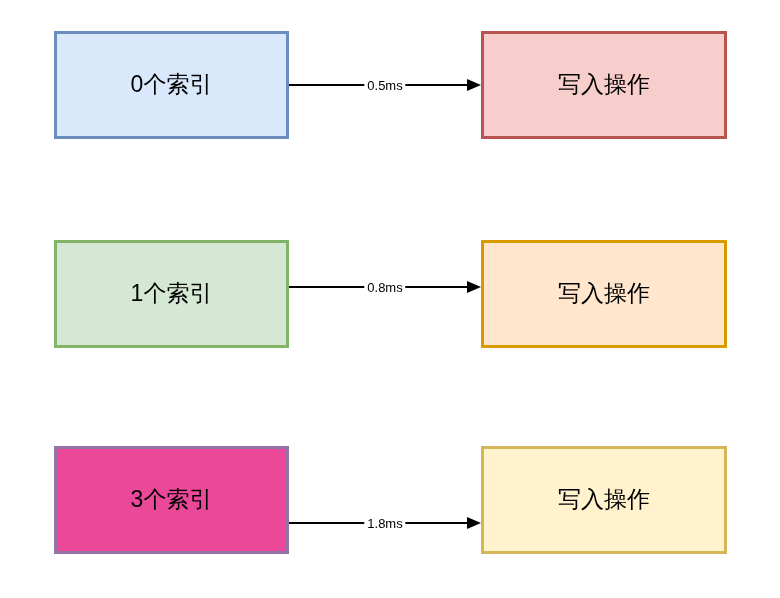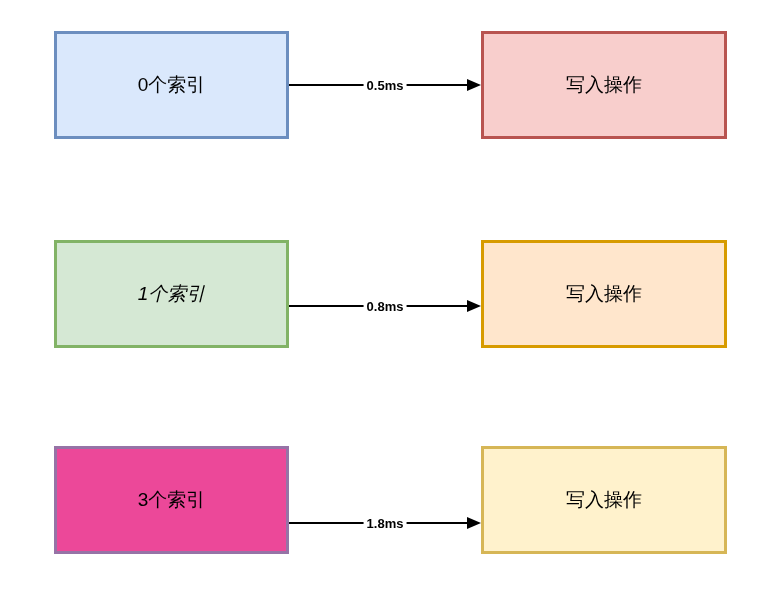--- a/index.html
+++ b/index.html
@@ -15,40 +15,39 @@
     background: #ffffff;
     overflow: hidden;
   }
   .node {
     position: absolute;
     box-sizing: border-box;
     border: 3px solid #000;
     display: flex;
     align-items: center;
     justify-content: center;
-    font-size: 19px;
+    font-size: 23px;
     color: #000000;
     text-align: center;
     line-height: 1.2;
   }
   .node.source { left: 54px;  width: 235px; height: 108px; }
   .node.target { left: 481px; width: 246px; height: 108px; justify-content: center; }
   .row0 .node { top: 31px; }
   .row1 .node { top: 240px; }
   .row2 .node { top: 446px; }
 
   .edge {
     position: absolute;
     left: 289px;
     width: 192px;
     height: 20px;
-    font-weight: bold;
   }
   .row0 .edge { top: 75px; }
-  .row1 .edge { top: 296px; }
+  .row1 .edge { top: 277px; }
   .row2 .edge { top: 513px; }
 
   .edge-line {
     position: absolute;
     left: 0;
     right: 9px;
     top: 50%;
     height: 2px;
     margin-top: -1px;
     background: #000000;
@@ -89,21 +88,21 @@
       <div class="edge-line" style="background-color: rgb(0, 0, 0);"></div>
       <div class="edge-head" style="border-left-color: rgb(0, 0, 0);"></div>
       <span class="edge-label">0.5ms</span>
     </div>
     <div class="node target" style="background-color: rgb(248, 206, 204); border-color: rgb(184, 84, 80);">
       <span>写入操作</span>
     </div>
   </div>
 
   <div class="row1">
-    <div class="node source" style="background-color: rgb(213, 232, 212); border-color: rgb(130, 179, 102); font-style: italic;">
+    <div class="node source" style="background-color: rgb(213, 232, 212); border-color: rgb(130, 179, 102);">
       <span>1个索引</span>
     </div>
     <div class="edge">
       <div class="edge-line" style="background-color: rgb(0, 0, 0);"></div>
       <div class="edge-head" style="border-left-color: rgb(0, 0, 0);"></div>
       <span class="edge-label">0.8ms</span>
     </div>
     <div class="node target" style="background-color: rgb(255, 230, 204); border-color: rgb(215, 155, 0);">
       <span>写入操作</span>
     </div>

